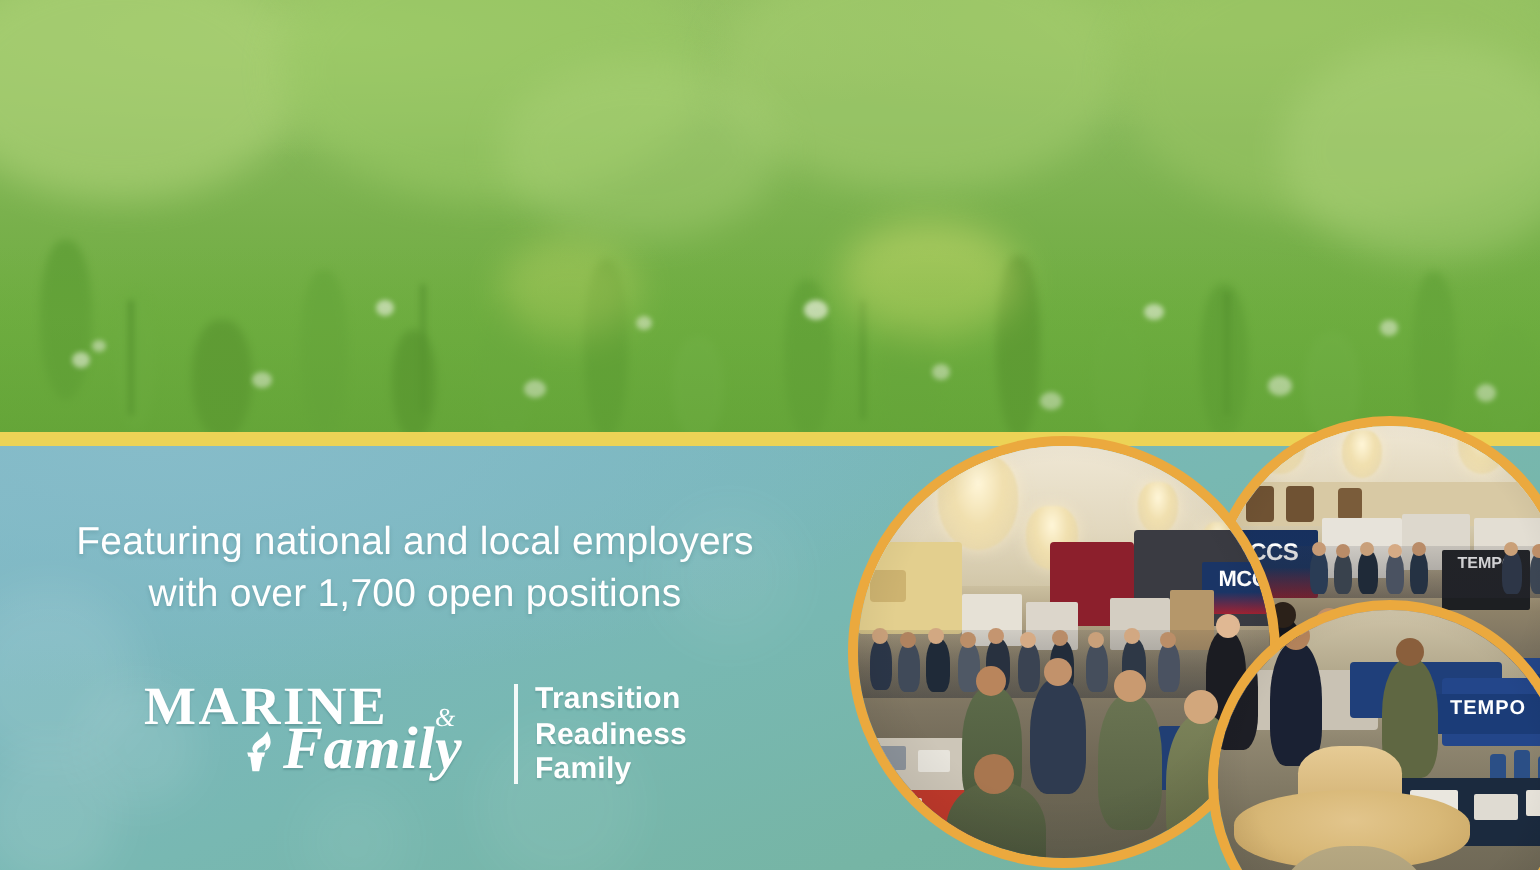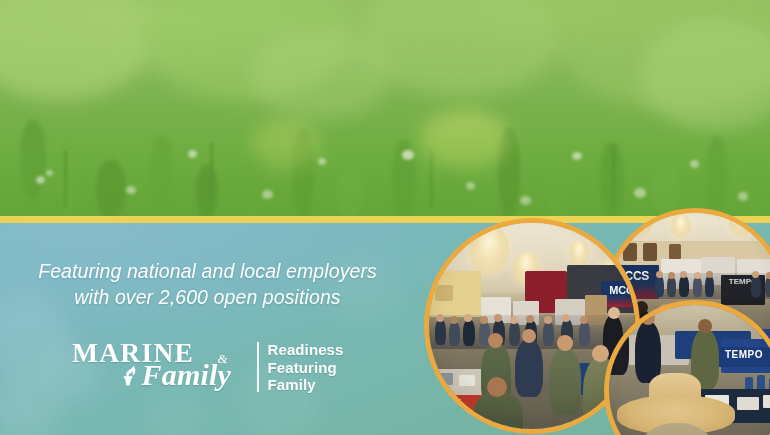--- a/index.html
+++ b/index.html
@@ -75,21 +75,20 @@
     white-space:nowrap;
     text-shadow:0 2px 3px rgba(40,70,20,.16);
   }
 
   
   .subtitle{
     position:absolute;left:0;top:258px;width:415px;
     text-align:center;z-index:7;
     color:#ffffff;
     font-family:"Liberation Sans",sans-serif;
-    font-style:italic;
     font-size:19.5px;
     line-height:1.35;
     letter-spacing:.1px;
     text-shadow:0 1px 2px rgba(30,80,85,.22);
   }
 
   
   .logo{
     position:absolute;left:0;top:340px;width:415px;
     z-index:7;display:flex;justify-content:center;align-items:flex-start;
@@ -250,43 +249,43 @@
     <div class="bokeh" style="left:-20px;top:70px;width:90px;height:90px;"></div>
     <div class="bokeh" style="left:40px;top:120px;width:60px;height:60px;"></div>
     <div class="bokeh" style="left:-10px;top:150px;width:70px;height:70px;"></div>
     <div class="bokeh" style="left:240px;top:140px;width:80px;height:80px;opacity:.55;"></div>
     <div class="bokeh" style="left:150px;top:170px;width:55px;height:55px;opacity:.5;"></div>
     <div class="bokeh" style="left:330px;top:30px;width:70px;height:70px;opacity:.45;"></div>
   </div>
 
   <div class="subtitle">
     <div>Featuring national and local employers</div>
-    <div>with over 2,600 open positions</div>
+    <div>with over 1,700 open positions</div>
   </div>
 
   <div class="logo">
     <div class="logo-inner">
       <div class="mf">
         <div class="mf-marine">MARINE</div>
         <div class="mf-amp">&amp;</div>
         <div class="mf-family">
           <span>
             <svg class="torch" viewBox="0 0 18 21" aria-hidden="true">
               <path d="M11.6 0.6 C10.2 3.2 8.4 4.2 6.6 5.6 C4.4 7.3 3.6 9.2 4.6 10.9 C5.2 11.9 6.4 12.4 7.3 12.1 C6.3 11.1 6.4 9.9 7.4 9.0 C8.2 8.3 9.6 7.7 10.6 6.6 C11.1 8.1 10.8 9.3 10.0 10.5 C11.9 10.0 13.2 8.4 13.3 6.3 C13.4 4.0 12.4 2.3 11.6 0.6 Z" fill="#ffffff"></path>
               <path d="M3.0 12.3 L9.4 12.3 L7.6 20.6 L4.2 20.6 Z" fill="#ffffff"></path>
               <path d="M1.6 11.2 L10.6 11.2 L10.0 13.4 L2.2 13.4 Z" fill="#ffffff"></path>
             </svg>
           </span>
           <span class="mf-family-text">Family</span>
         </div>
       </div>
       <div class="divider"></div>
       <div class="trp">
+        <div>Transition</div>
         <div>Readiness</div>
-        <div>Featuring</div>
         <div>Family</div>
       </div>
     </div>
   </div>
 
   <div class="circle circle-right">
     <div class="photo">
       <div class="hall"></div>
       <div class="ceil"></div>
 

